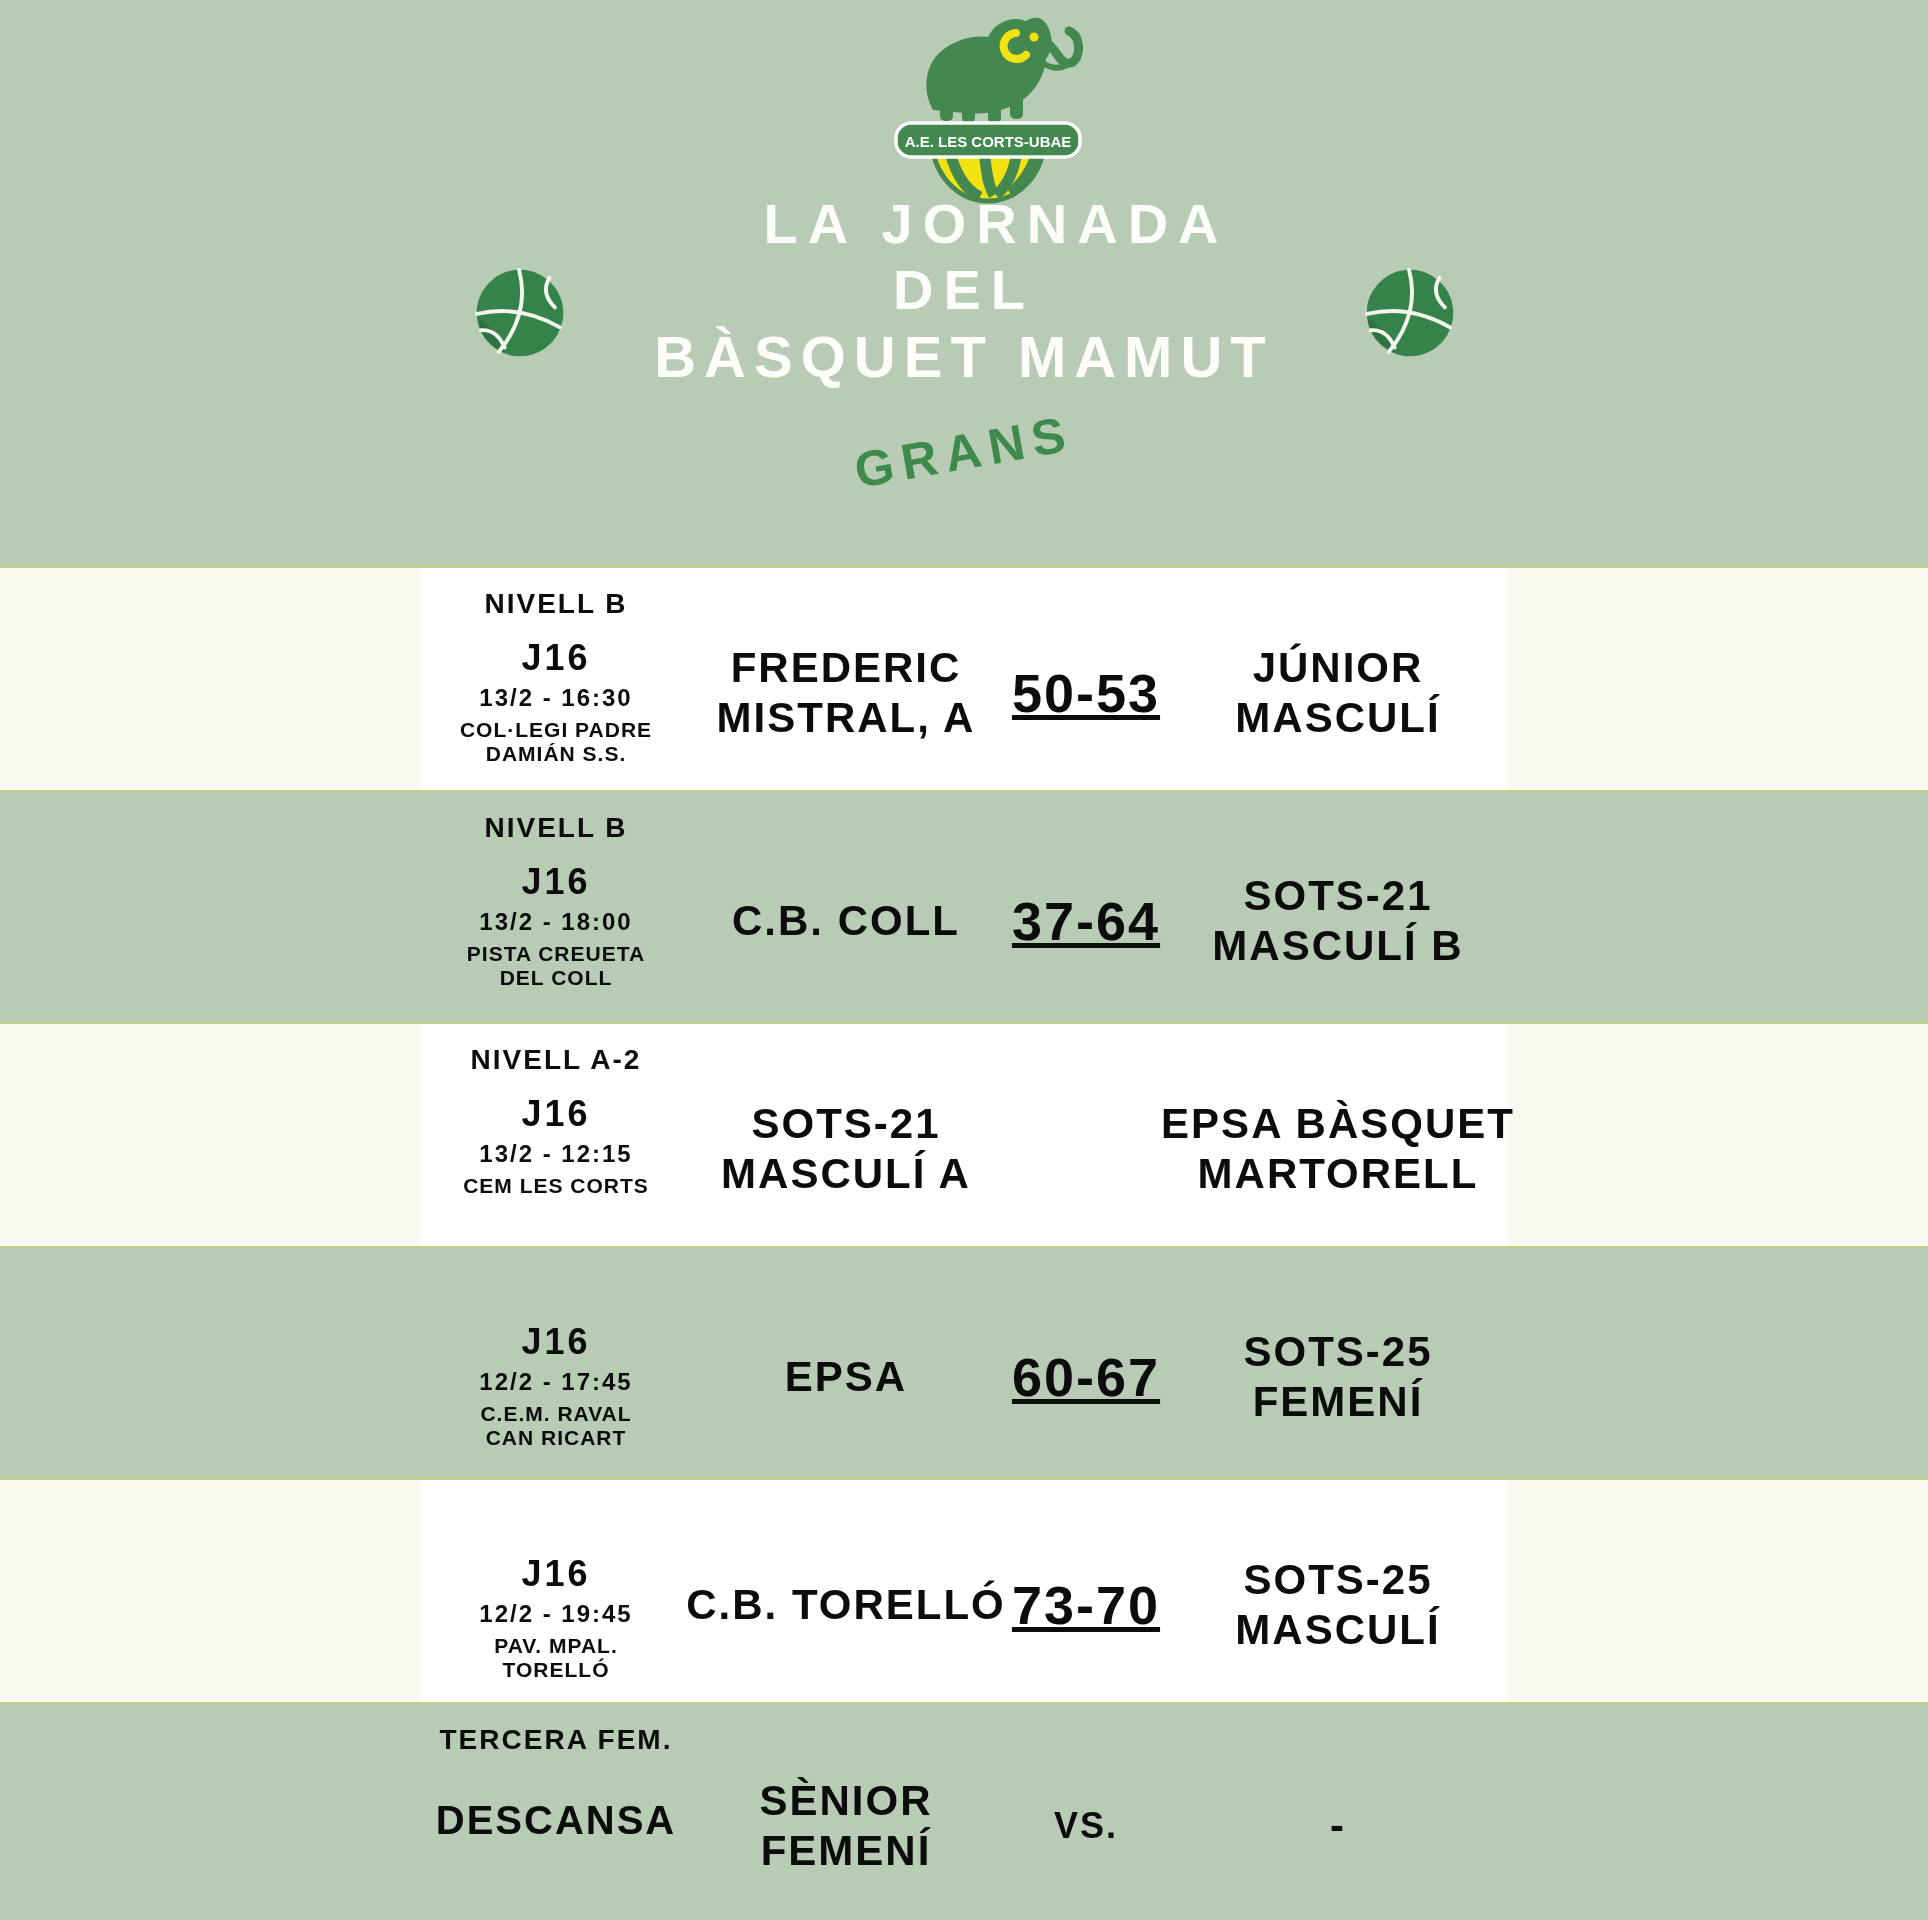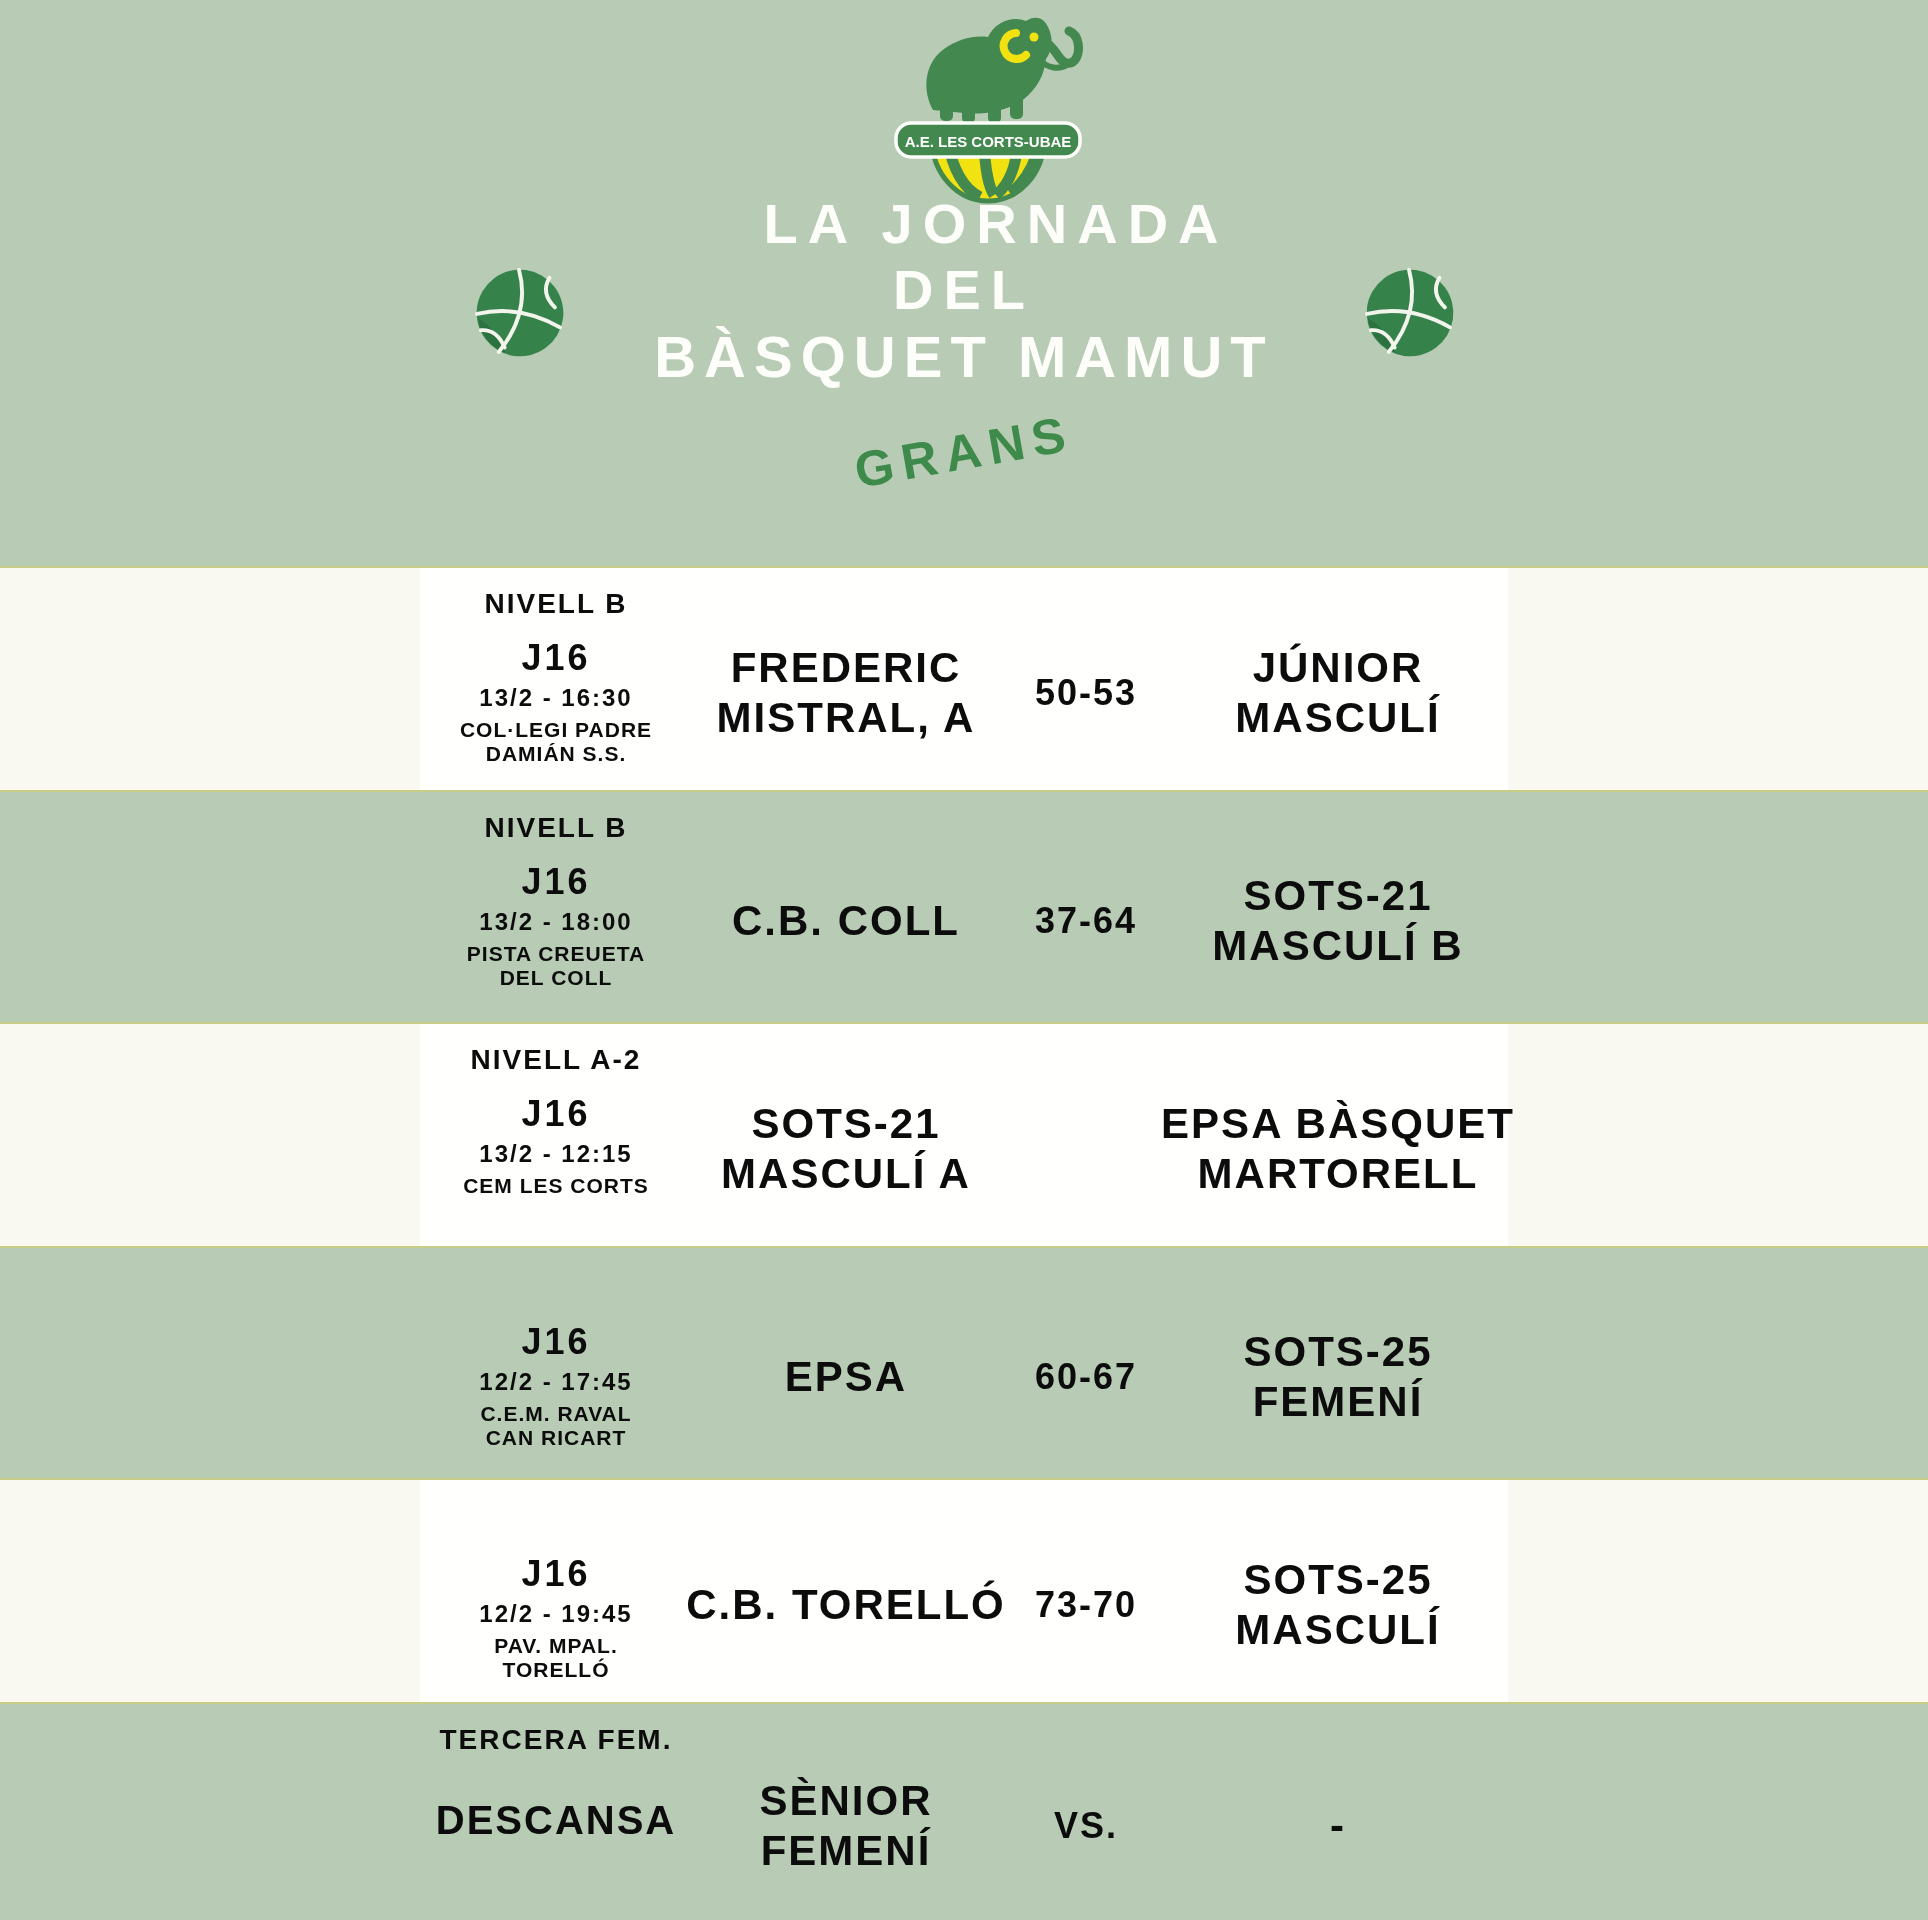--- a/index.html
+++ b/index.html
@@ -71,21 +71,21 @@
   }
   .cell{
     position:absolute;top:0;height:100%;
     display:flex;flex-direction:column;justify-content:center;align-items:center;
     transform:translateY(14px);
     text-align:center;line-height:1.18;white-space:nowrap;
   }
   .home-cell{left:692px;width:308px;font-size:42px;letter-spacing:2px;}
   .score-cell{left:1000px;width:172px;}
   .away-cell{left:1168px;width:340px;font-size:42px;letter-spacing:2px;}
-  .score{font-size:36px;letter-spacing:2px;line-height:1;}
+  .score{font-size:54px;letter-spacing:2px;line-height:1;text-decoration:underline;}
   .score-note{font-size:28px;letter-spacing:1px;line-height:1;margin-top:10px;}
   .vs{font-size:36px;letter-spacing:2px;line-height:1;}
 </style>
 </head>
 <body>
 
 <div class="page">
 
   <div class="card"></div>
 

